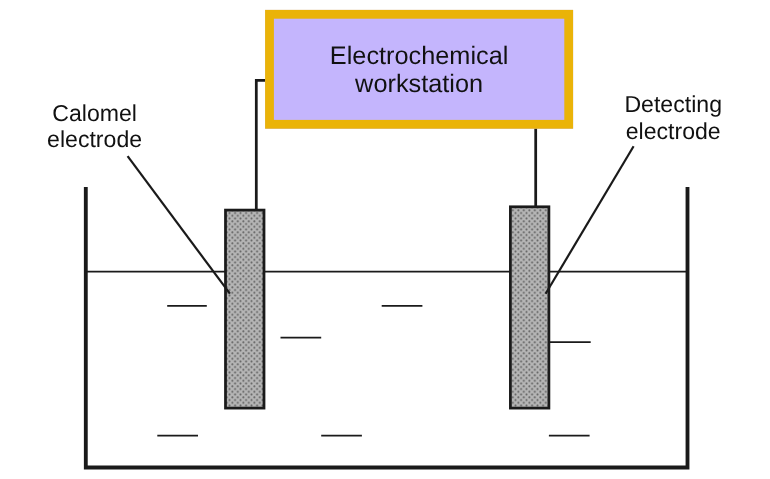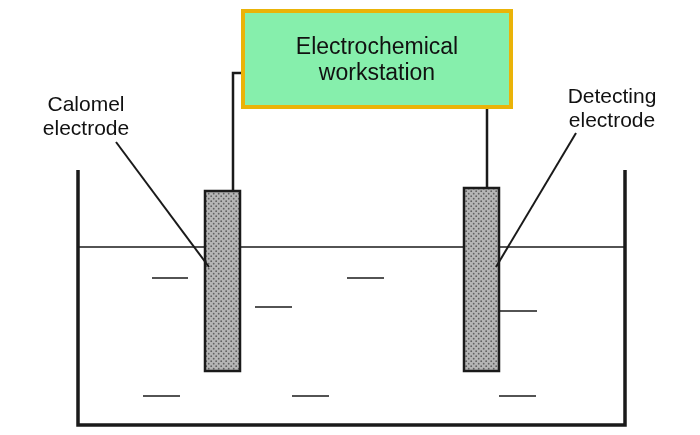--- a/index.html
+++ b/index.html
@@ -27,22 +27,22 @@
     color: #111111;
     text-align: center;
     line-height: 1.15;
     user-select: none;
   }
   #workstation-box {
     left: 241px;
     top: 9px;
     width: 236px;
     height: 92px;
-    border: 4px solid #eab308;
-    background: #86efac;
+    border: 8px solid #eab308;
+    background: #c4b5fd;
     font-size: 23px;
     display: flex;
     align-items: center;
     justify-content: center;
     padding: 0 14px;
     box-sizing: content-box;
   }
   #calomel-label {
     left: 22px;
     top: 92px;

